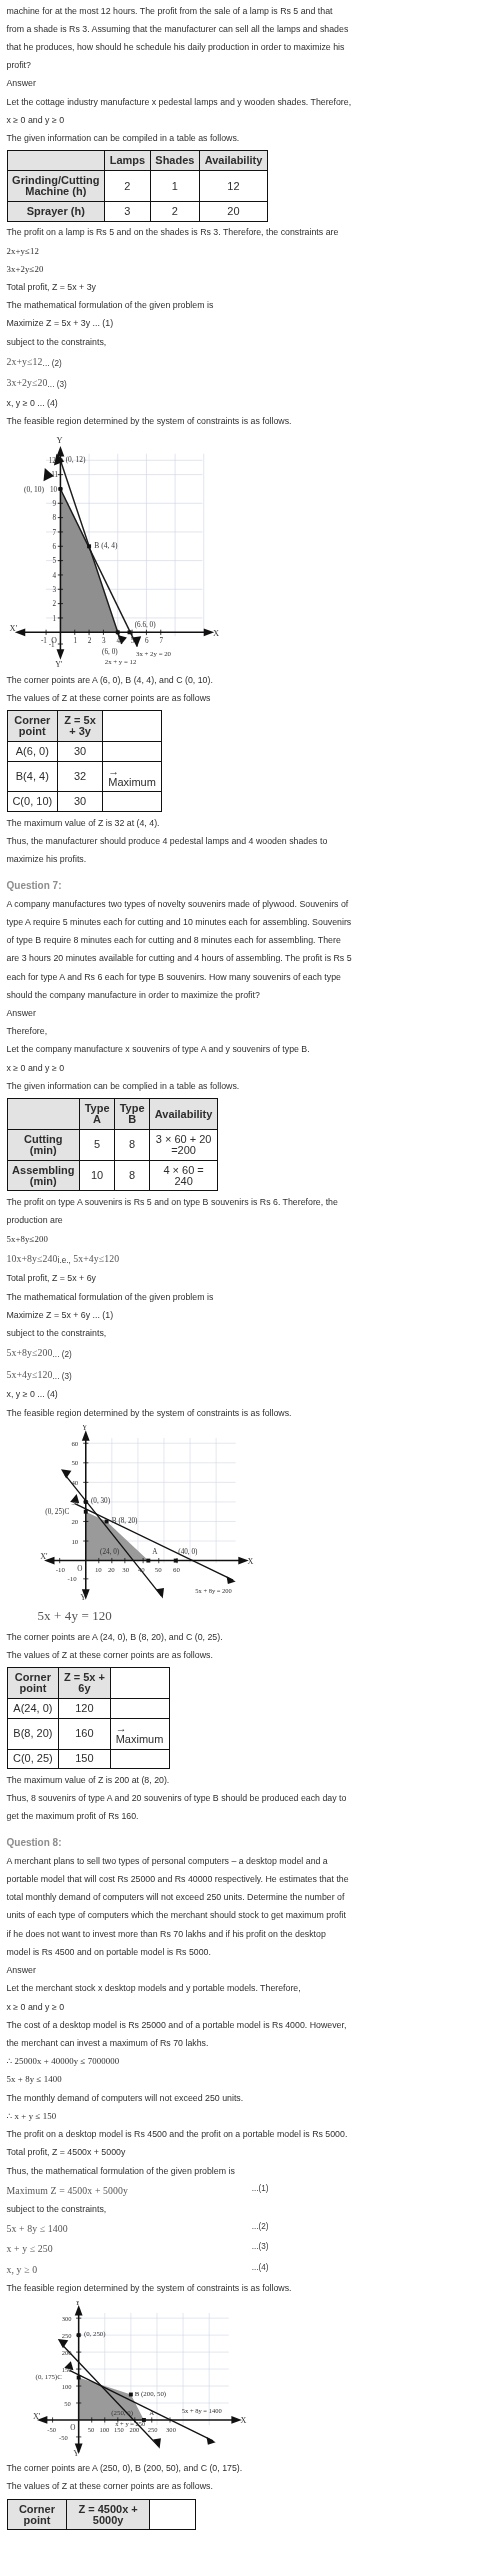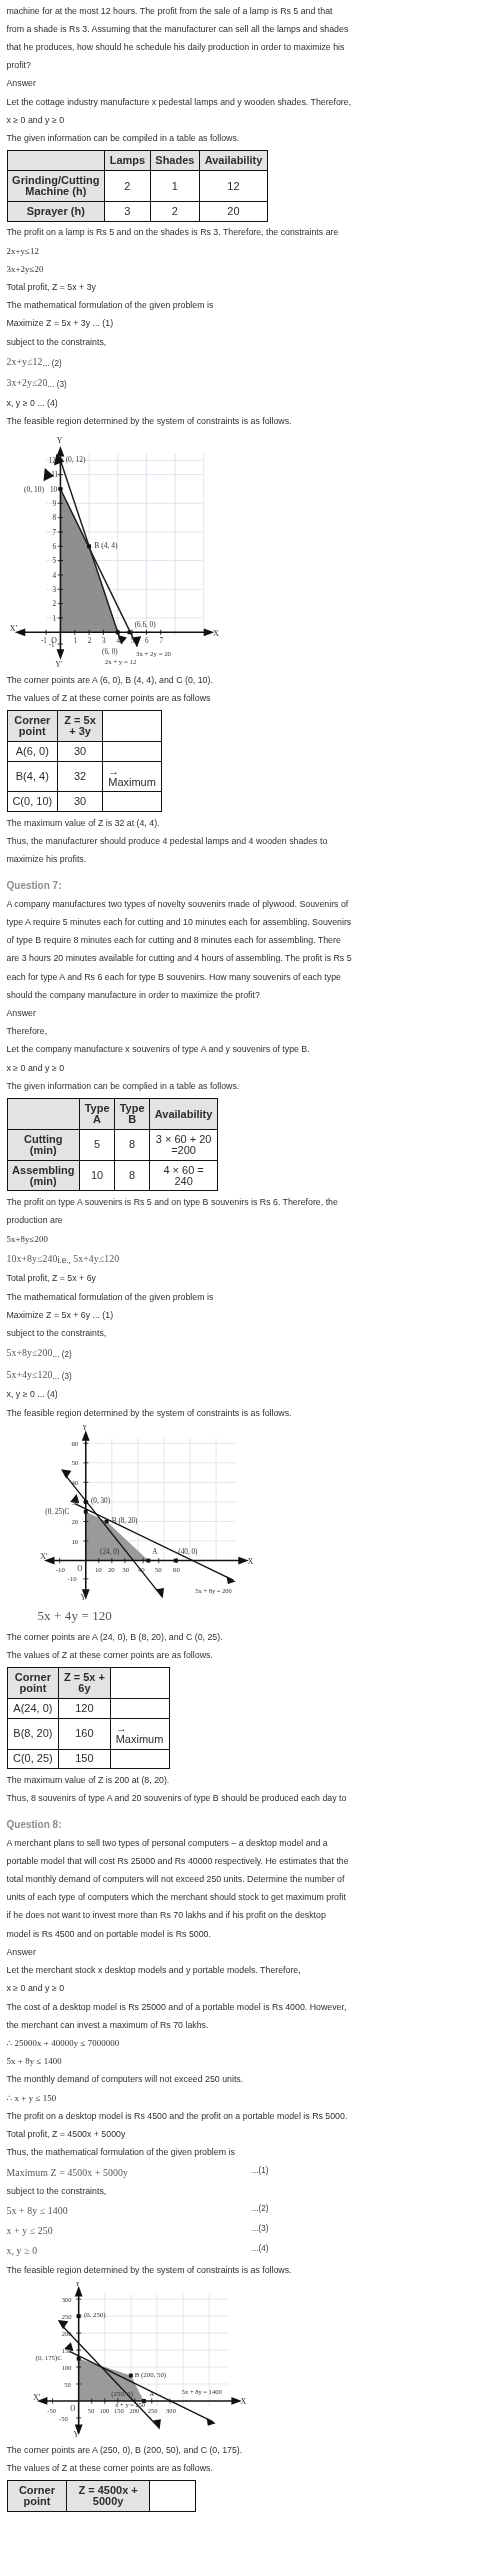--- a/index.html
+++ b/index.html
@@ -462,20 +462,21 @@
       <tr>
         <td>C(0, 25)</td>
         <td>150</td>
         <td></td>
       </tr>
     </tbody>
       </table>
 
     <p class="t">The maximum value of Z is 200 at (8, 20).</p>
     <p class="t">Thus, 8 souvenirs of type A and 20 souvenirs of type B should be produced each day to</p>
+    <p class="t">get the maximum profit of Rs 160.</p>
   </section>
 
   <section>
     <p class="qhead">Question 8:</p>
     <p class="t">A merchant plans to sell two types of personal computers – a desktop model and a</p>
     <p class="t">portable model that will cost Rs 25000 and Rs 40000 respectively. He estimates that the</p>
     <p class="t">total monthly demand of computers will not exceed 250 units. Determine the number of</p>
     <p class="t">units of each type of computers which the merchant should stock to get maximum profit</p>
     <p class="t">if he does not want to invest more than Rs 70 lakhs and if his profit on the desktop</p>
     <p class="t">model is Rs 4500 and on portable model is Rs 5000.</p>

